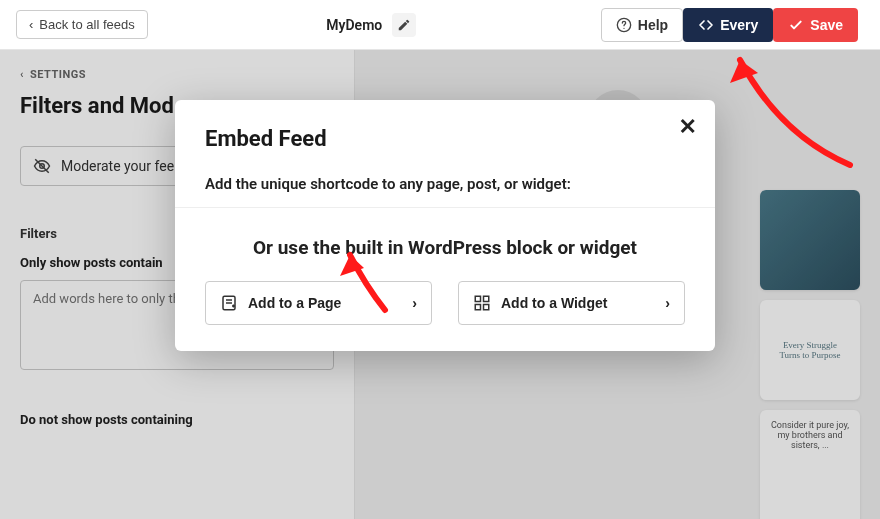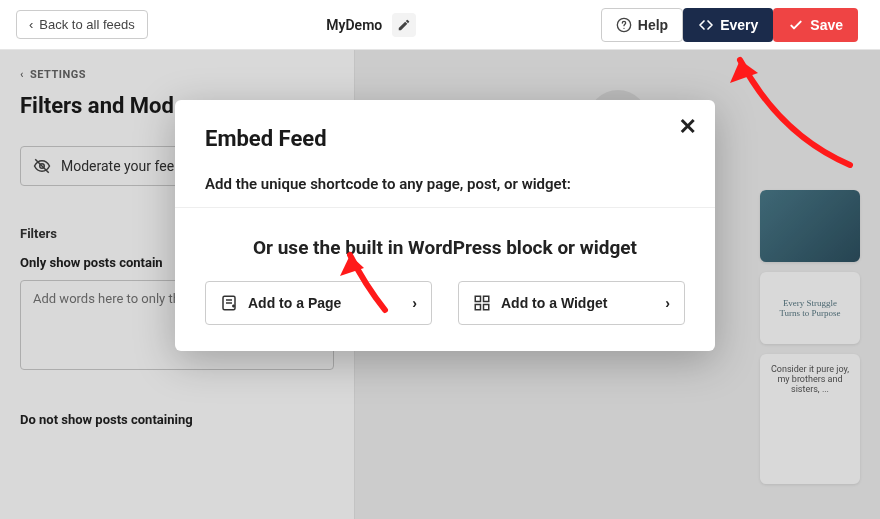--- a/index.html
+++ b/index.html
@@ -20,21 +20,21 @@
   .settings-link { font-size: 11px; font-weight: 700; letter-spacing: 0.5px; color: #666; display: flex; align-items: center; gap: 6px; cursor: pointer; margin-bottom: 12px; }
   .page-heading { font-size: 22px; font-weight: 700; color: #1a1a1a; margin-bottom: 28px; }
   .moderate-row { border: 1px solid #ccc; border-radius: 4px; padding: 10px 12px; display: flex; align-items: center; gap: 10px; font-size: 14px; color: #333; cursor: pointer; margin-bottom: 40px; }
   .section-label { font-size: 13px; font-weight: 700; color: #333; margin-bottom: 14px; }
   .field-label { font-size: 13px; font-weight: 700; color: #222; margin-bottom: 10px; }
   .textarea { width: 100%; min-height: 90px; border: 1px solid #ccc; border-radius: 4px; padding: 10px 12px; font-size: 13px; color: #999; resize: none; font-family: inherit; }
   .bottom-label { font-size: 13px; font-weight: 700; color: #222; margin-top: 38px; }
   .preview { flex: 1; background: #f0f0f0; padding: 40px 20px 20px 20px; position: relative; }
   .avatar-circle { width: 60px; height: 60px; border-radius: 50%; background: #ddd; margin: 0 auto 20px; }
   .tile-grid { display: flex; gap: 10px; justify-content: flex-end; flex-wrap: wrap; position: absolute; right: 20px; top: 140px; width: 120px; }
-  .tile { width: 100px; height: 72px; background: #fff; border-radius: 6px; box-shadow: 0 1px 3px rgba(0,0,0,0.1); display: flex; align-items: center; justify-content: center; font-size: 9px; color: #555; padding: 6px; text-align: center; flex-direction: column; }
+  .tile { width: 100px; height: 100px; background: #fff; border-radius: 6px; box-shadow: 0 1px 3px rgba(0,0,0,0.1); display: flex; align-items: center; justify-content: center; font-size: 9px; color: #555; padding: 6px; text-align: center; flex-direction: column; }
   .tile.teal { background: linear-gradient(135deg, #4a7a8a, #2d5060); }
 
   
   .modal { position: absolute; left: 175px; top: 100px; width: 540px; background: #fff; border-radius: 6px; box-shadow: 0 10px 40px rgba(0,0,0,0.25); z-index: 30; padding: 26px 30px; }
   .modal-close { position: absolute; right: 18px; top: 14px; font-size: 22px; font-weight: 700; color: #222; cursor: pointer; background: none; border: none; }
   .modal-title { font-size: 22px; font-weight: 700; color: #1a1a1a; margin-bottom: 24px; }
   .modal-sub { font-size: 15px; font-weight: 600; color: #222; margin-bottom: 14px; }
   .code-row { display: flex; border: 1px solid #ccc; border-radius: 4px; overflow: hidden; margin-bottom: 30px; }
   .code-input { flex: 1; padding: 12px 14px; font-size: 14px; border: none; outline: none; color: #333; }
   .copy-btn { background: #e85c4a; color: #fff; border: none; padding: 0 22px; display: flex; align-items: center; gap: 8px; font-size: 14px; font-weight: 600; cursor: pointer; }

